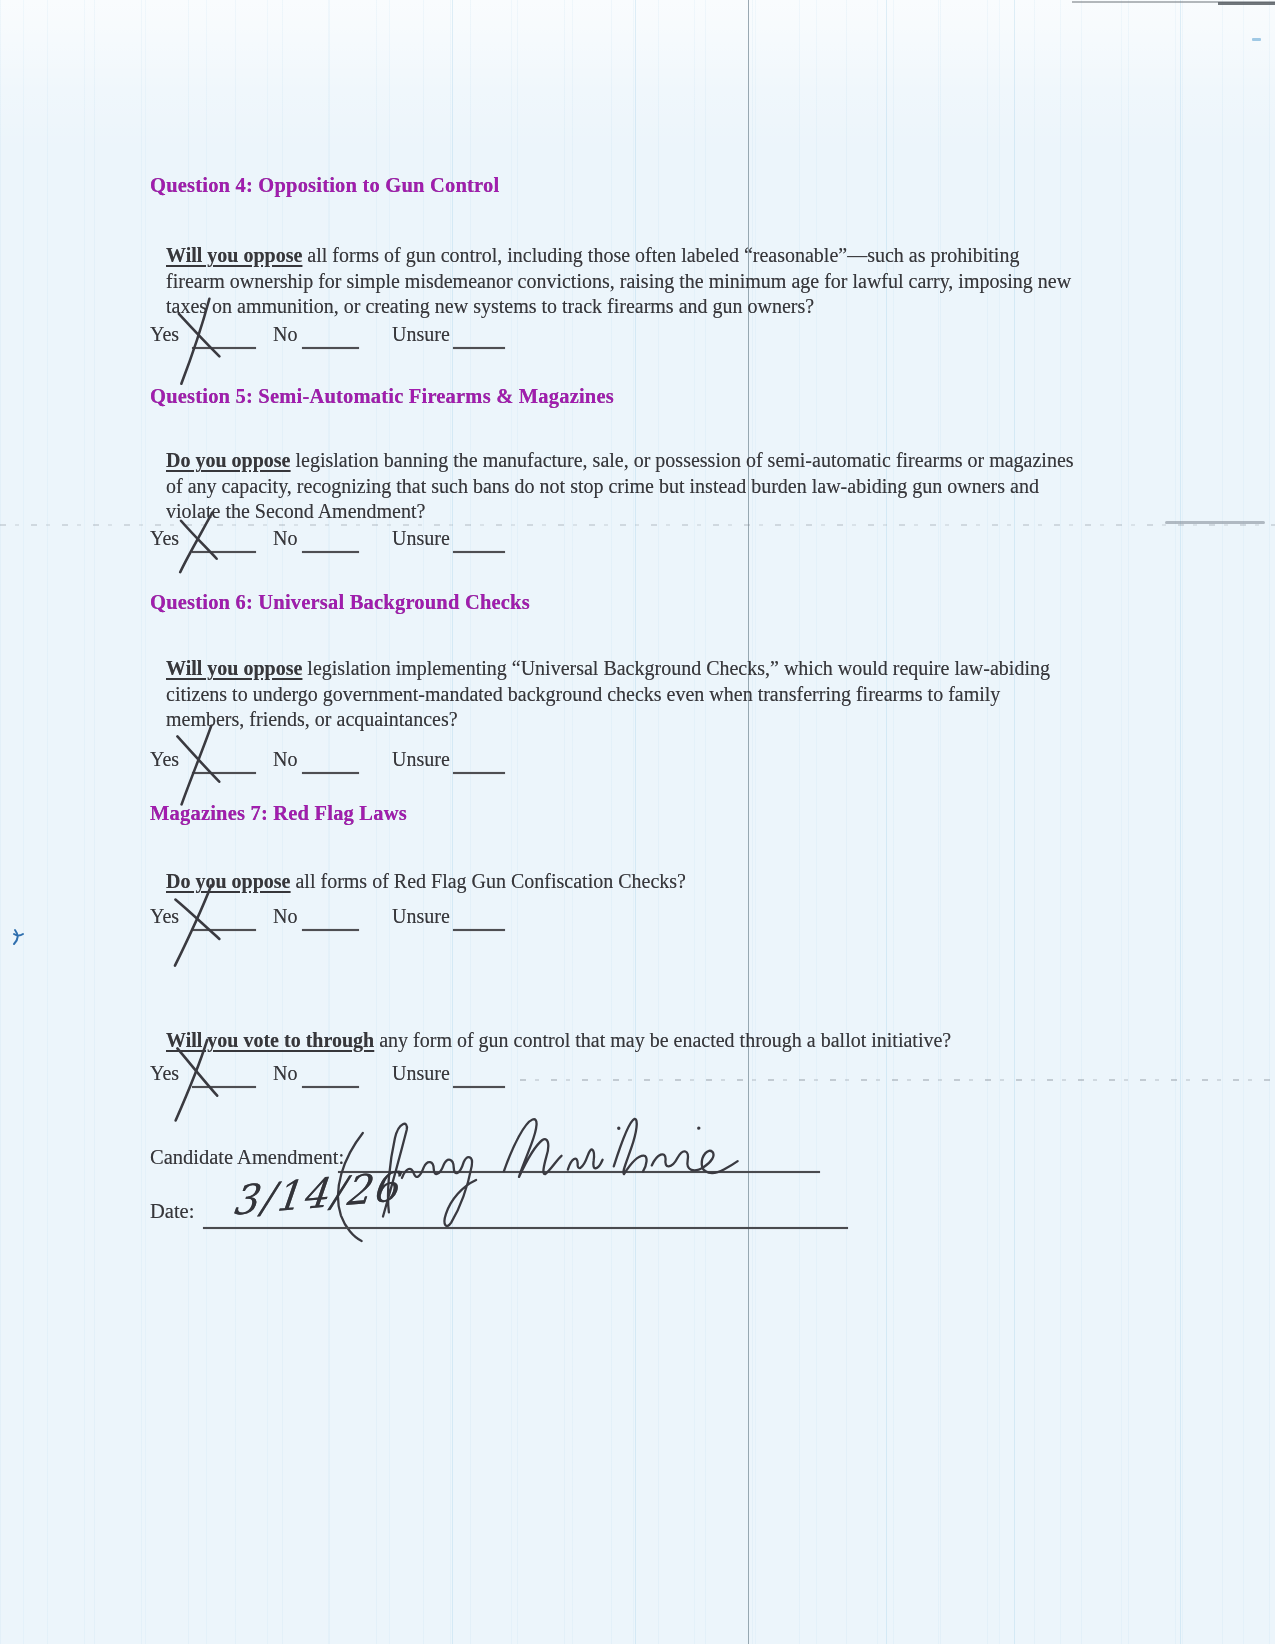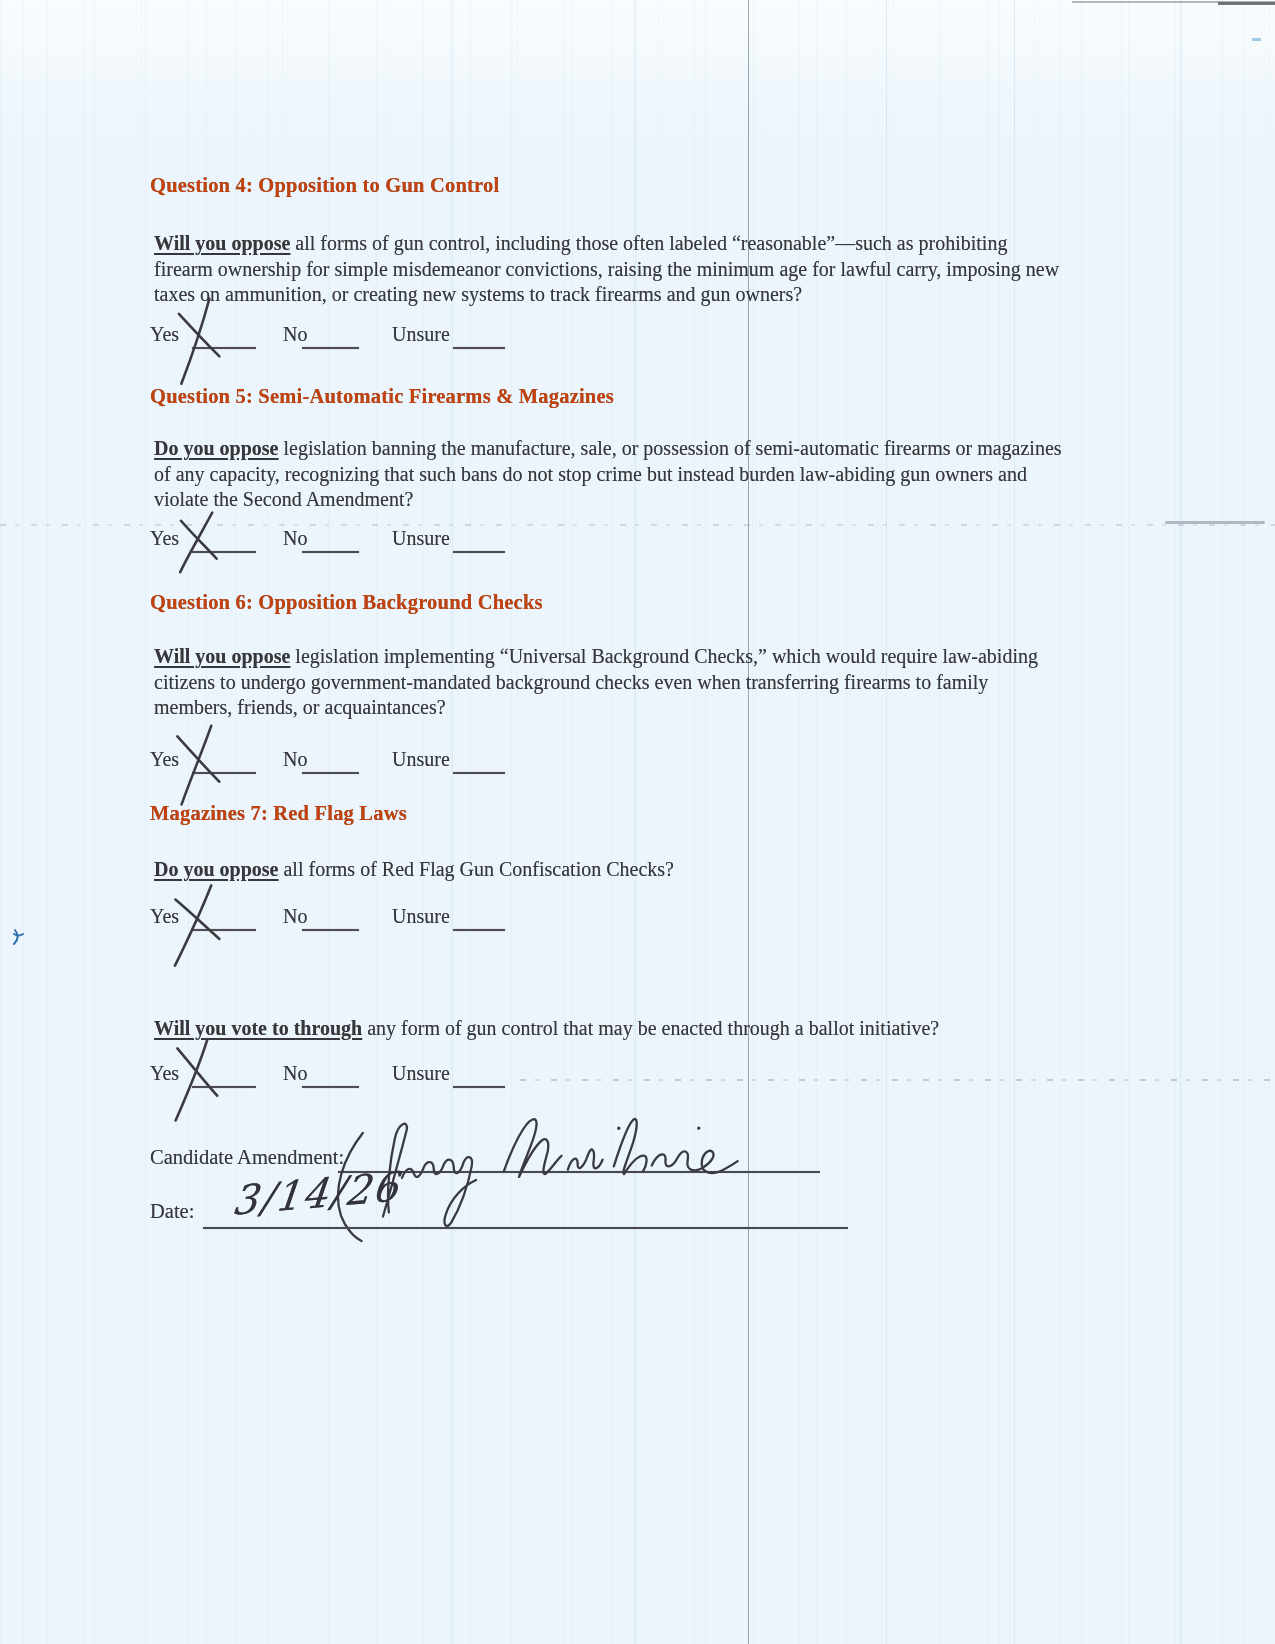--- a/index.html
+++ b/index.html
@@ -25,38 +25,38 @@
   .crease-h{position:absolute;height:2px;
     background:repeating-linear-gradient(90deg, rgba(120,128,138,0.45) 0 6px, transparent 6px 15px, rgba(120,128,138,0.30) 15px 19px, transparent 19px 31px);
   }
   .smudge{position:absolute;height:3px;border-radius:2px;background:rgba(105,113,124,0.45);filter:blur(0.4px);}
   .top-edge-line{position:absolute;background:rgba(120,126,132,0.55);}
   .top-edge-line.dark{background:rgba(88,94,100,0.85);}
 
   
   .q-heading{
     position:absolute;left:150px;width:960px;margin:0;
-    font-size:20.5px;font-weight:bold;letter-spacing:0.2px;color:#c2410c;
+    font-size:20.5px;font-weight:bold;letter-spacing:0.2px;color:#a21caf;
     text-shadow:0 0 0.6px rgba(47,47,51,0.6);
   }
   .q-body{
-    position:absolute;left:150px;width:916px;margin:4px;
+    position:absolute;left:150px;width:916px;margin:16px;
     font-size:20px;line-height:25.7px;
     text-shadow:0 0 0.6px rgba(55,55,60,0.5);
   }
   .q-body .lead{
     font-weight:bold;
     text-decoration:underline;
     text-decoration-thickness:2px;
     text-underline-offset:3px;
   }
   .answers{position:absolute;left:150px;height:44px;width:560px;font-size:20px;}
   .opt{position:absolute;top:0;text-shadow:0 0 0.6px rgba(55,55,60,0.5);}
   .opt.yes{left:0;}
-  .opt.no{left:133px;font-family:Liberation Serif, serif;}
+  .opt.no{left:123px;font-family:Liberation Serif, serif;}
   .opt.unsure{left:242px;}
   .ans-line{position:absolute;top:24px;height:0;border-bottom:2px solid #4e4e52;box-shadow:0 0 1px rgba(78,78,82,0.7);}
   .ans-line.yes{left:42px;width:64px;}
   .ans-line.no{left:152px;width:57px;}
   .ans-line.unsure{left:303px;width:52px;}
   .xmark{position:absolute;left:6px;top:-26px;width:92px;height:96px;overflow:visible;}
   .xmark path{stroke:#3a3a40;stroke-width:2.6;fill:none;stroke-linecap:round;}
 
   .sig-label,.date-label{
     position:absolute;left:150px;font-size:20.5px;margin:0;
@@ -122,21 +122,21 @@
     <svg class="xmark" style="transform:rotate(2deg) scaleY(0.92)" viewBox="0 0 92 96">
       <path d="M 24,18 C 36,32 50,46 61,58"></path>
       <path d="M 55,8 C 46,28 33,54 25,74"></path>
     </svg>
     <span class="opt no">No</span>
     <span class="ans-line no"></span>
     <span class="opt unsure">Unsure</span>
     <span class="ans-line unsure"></span>
   </div>
 
-  <h3 class="q-heading" style="top:591px">Question 6: Opposition Background Checks</h3>
+  <h3 class="q-heading" style="top:591px">Question 6: Universal Background Checks</h3>
   <p class="q-body" style="top:640px"><span class="lead">Will you oppose</span><span> legislation implementing “Universal Background Checks,” which would require law-abiding citizens to undergo government-mandated background checks even when transferring firearms to family members, friends, or acquaintances?</span></p>
   <div class="answers" style="top:748px">
     <span class="opt yes">Yes</span>
     <span class="ans-line yes"></span>
     <svg class="xmark" style="transform:rotate(-1deg)" viewBox="0 0 92 96">
       <path d="M 22,14 C 35,29 50,46 63,60"></path>
       <path d="M 56,4 C 47,28 34,58 25,82"></path>
     </svg>
     <span class="opt no">No</span>
     <span class="ans-line no"></span>

